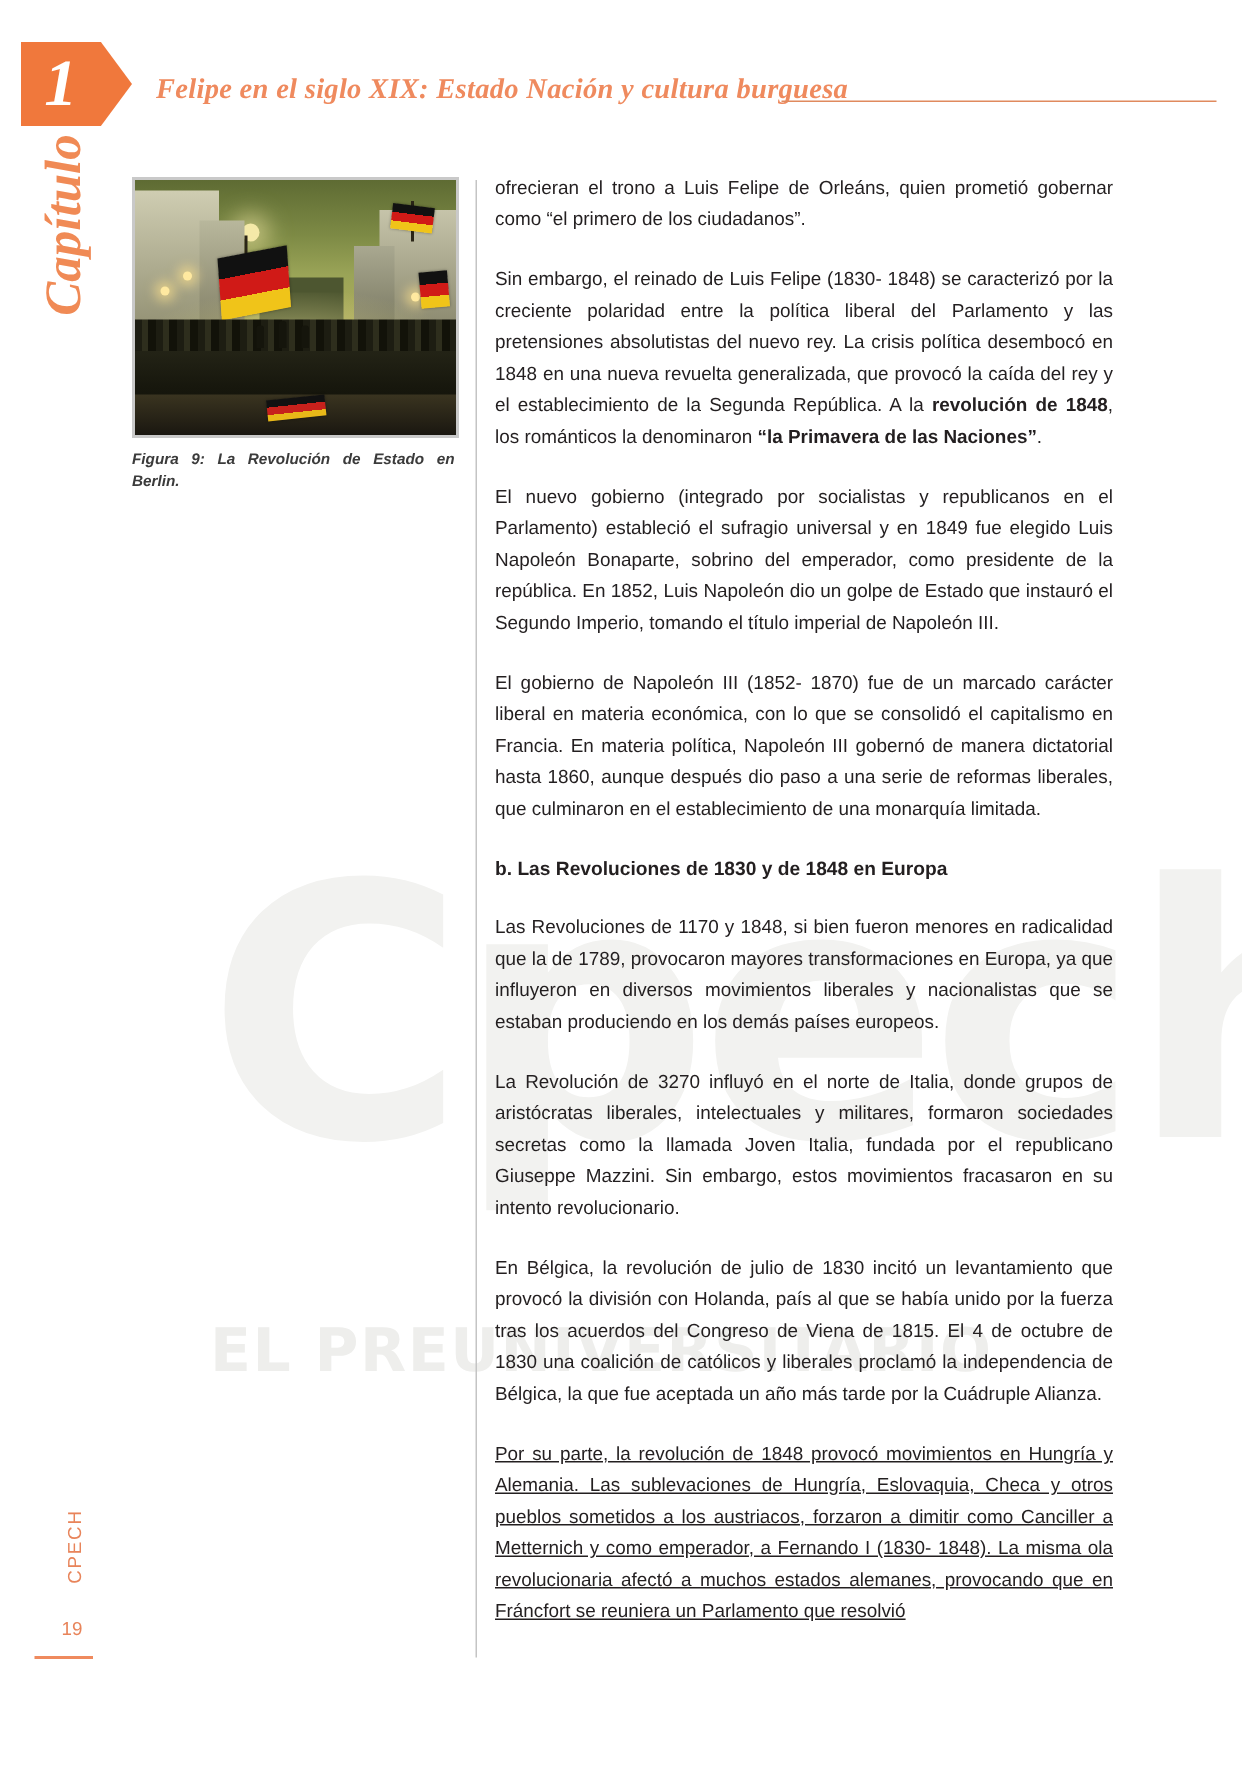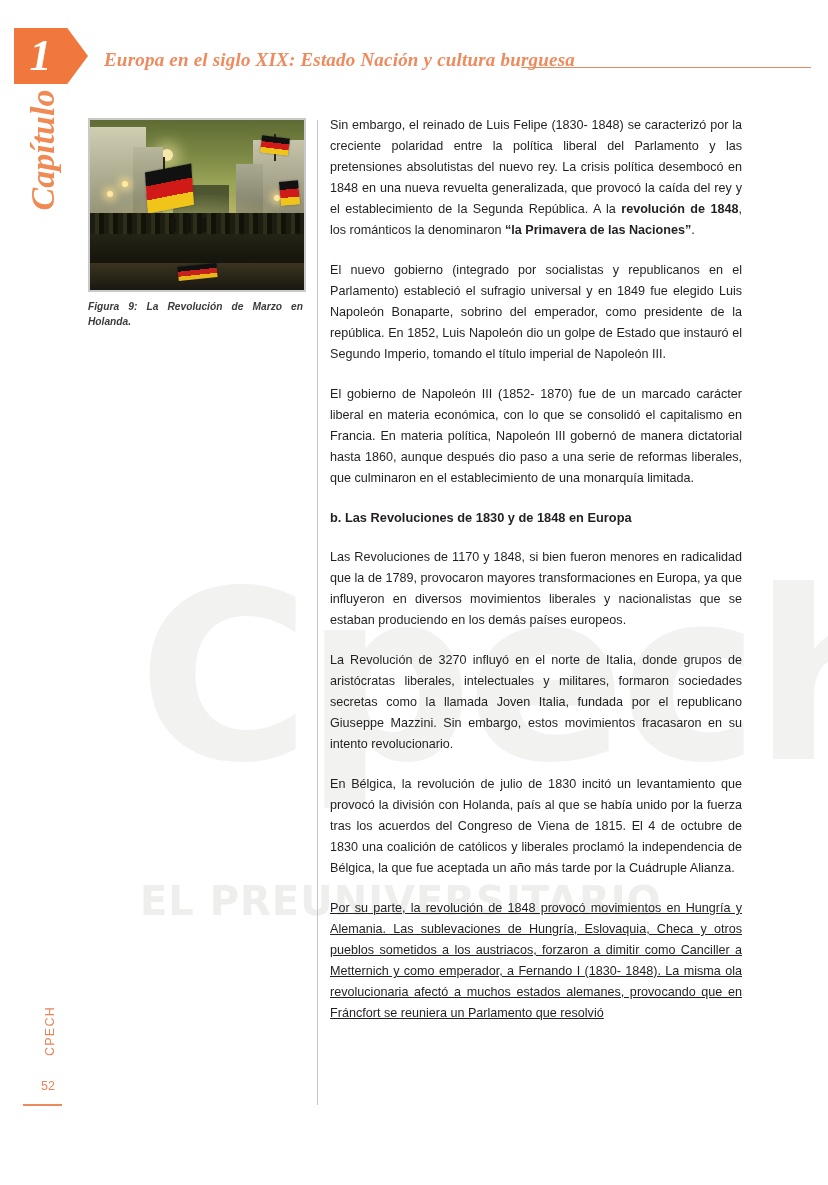--- a/index.html
+++ b/index.html
@@ -305,21 +305,21 @@
 
 <div id="watermark">
   <div class="wm-word">Cpech</div>
   <div class="wm-sub">EL PREUNIVERSITARIO</div>
 </div>
 
 <div id="header">
   <div id="chapter-badge">
     <div id="chapter-number">1</div>
   </div>
-  <div id="header-title">Europa en el siglo XIX: Estado Nación y cultura burguesa</div>
+  <div id="header-title">Felipe en el siglo XIX: Estado Nación y cultura burguesa</div>
   <div id="header-rule"></div>
 </div>
 
 <div id="chapter-word-wrap">
   <span id="chapter-word">Capítulo</span>
 </div>
 
 <div id="figure-col">
   <div id="figure-frame">
     <div class="ill-sky"></div>
@@ -338,27 +338,28 @@
     <div class="flag f-main"></div>
     <div class="flag f-tr"></div>
     <div class="flag f-r"></div>
     <div class="ill-crowd"></div>
     <div class="fig-person a"></div>
     <div class="fig-person b"></div>
     <div class="fig-person c"></div>
     <div class="ill-ground"></div>
     <div class="flag f-low"></div>
   </div>
-  <div id="figure-caption">Figura 9: La Revolución de Marzo en Holanda.</div>
+  <div id="figure-caption">Figura 9: La Revolución de Estado en Berlin.</div>
 </div>
 
 <div id="col-divider"></div>
 
 <div id="text-col">
 
+  <p><span>ofrecieran el trono a Luis Felipe de Orleáns, quien prometió gobernar como “el primero de los ciudadanos”.</span></p>
 
   <p><span>Sin embargo, el reinado de Luis Felipe (1830- 1848) se caracterizó por la creciente polaridad entre la política liberal del Parlamento y las pretensiones absolutistas del nuevo rey. La crisis política desembocó en 1848 en una nueva revuelta generalizada, que provocó la caída del rey y el establecimiento de la Segunda República. A la </span><strong>revolución de 1848</strong><span>, los románticos la denominaron </span><strong>“la Primavera de las Naciones”</strong><span>.</span></p>
 
   <p><span>El nuevo gobierno (integrado por socialistas y republicanos en el Parlamento) estableció el sufragio universal y en 1849 fue elegido Luis Napoleón Bonaparte, sobrino del emperador, como presidente de la república. En 1852, Luis Napoleón dio un golpe de Estado que instauró el Segundo Imperio, tomando el título imperial de Napoleón III.</span></p>
 
   <p><span>El gobierno de Napoleón III (1852- 1870) fue de un marcado carácter liberal en materia económica, con lo que se consolidó el capitalismo en Francia. En materia política, Napoleón III gobernó de manera dictatorial hasta 1860, aunque después dio paso a una serie de reformas liberales, que culminaron en el establecimiento de una monarquía limitada.</span></p>
 
   <h3>b. Las Revoluciones de 1830 y de 1848 en Europa</h3>
 
   <p><span>Las Revoluciones de 1170 y 1848, si bien fueron menores en radicalidad que la de 1789, provocaron mayores transformaciones en Europa, ya que influyeron en diversos movimientos liberales y nacionalistas que se estaban produciendo en los demás países europeos.</span></p>
@@ -367,14 +368,14 @@
 
   <p><span>En Bélgica, la revolución de julio de 1830 incitó un levantamiento que provocó la división con Holanda, país al que se había unido por la fuerza tras los acuerdos del Congreso de Viena de 1815. El 4 de octubre de 1830 una coalición de católicos y liberales proclamó la independencia de Bélgica, la que fue aceptada un año más tarde por la Cuádruple Alianza.</span></p>
 
   <p><span>Por su parte, la revolución de 1848 provocó movimientos en Hungría y Alemania. Las sublevaciones de Hungría, Eslovaquia, Checa y otros pueblos sometidos a los austriacos, forzaron a dimitir como Canciller a Metternich y como emperador, a Fernando I (1830- 1848). La misma ola revolucionaria afectó a muchos estados alemanes, provocando que en Fráncfort se reuniera un Parlamento que resolvió</span></p>
 
 </div>
 
 <div id="footer-brand-wrap">
   <span id="footer-brand">CPECH</span>
 </div>
-<div id="page-number">52</div>
+<div id="page-number">19</div>
 <div id="footer-rule"></div>
 
 </body></html>

